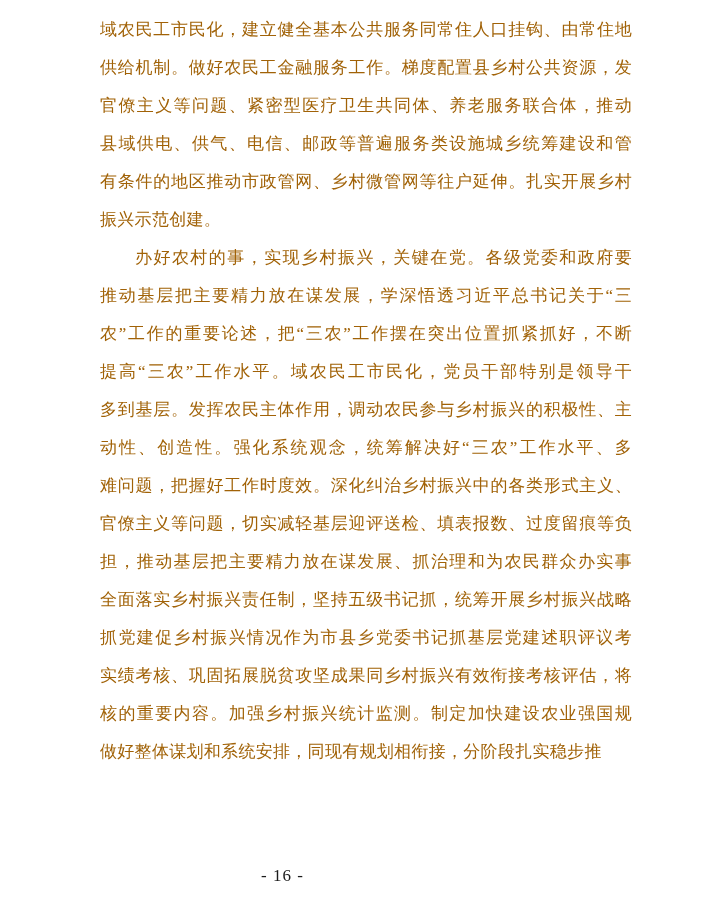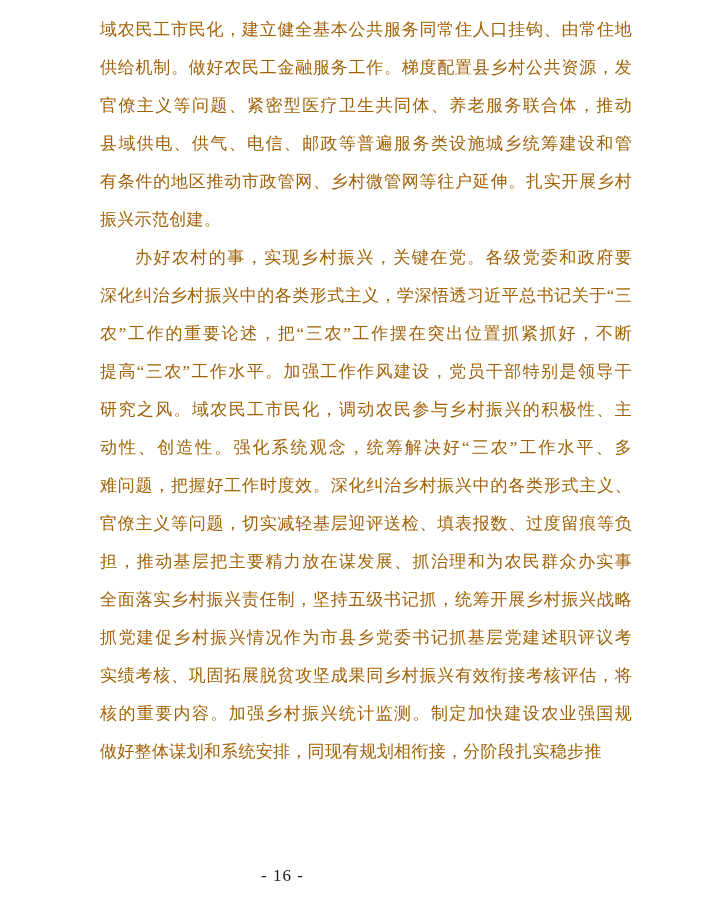--- a/index.html
+++ b/index.html
@@ -67,24 +67,24 @@
       <p class="line justify">域农民工市民化，建立健全基本公共服务同常住人口挂钩、由常住地</p>
       <p class="line justify">供给机制。做好农民工金融服务工作。梯度配置县乡村公共资源，发</p>
       <p class="line justify">官僚主义等问题、紧密型医疗卫生共同体、养老服务联合体，推动</p>
       <p class="line justify">县域供电、供气、电信、邮政等普遍服务类设施城乡统筹建设和管护，</p>
       <p class="line justify">有条件的地区推动市政管网、乡村微管网等往户延伸。扎实开展乡村</p>
       <p class="line">振兴示范创建。</p>
     </div>
 
     <div class="para">
       <p class="line justify indent">办好农村的事，实现乡村振兴，关键在党。各级党委和政府要</p>
-      <p class="line justify">深化纠治乡村振兴中的各类形式主义，学深悟透习近平总书记关于“三</p>
+      <p class="line justify">推动基层把主要精力放在谋发展，学深悟透习近平总书记关于“三</p>
       <p class="line justify">农”工作的重要论述，把“三农”工作摆在突出位置抓紧抓好，不断</p>
-      <p class="line justify">提高“三农”工作水平。加强工作作风建设，党员干部特别是领导干</p>
-      <p class="line justify">研究之风。域农民工市民化，调动农民参与乡村振兴的积极性、主</p>
+      <p class="line justify">提高“三农”工作水平。域农民工市民化，党员干部特别是领导干</p>
+      <p class="line justify">多到基层。发挥农民主体作用，调动农民参与乡村振兴的积极性、主</p>
       <p class="line justify">动性、创造性。强化系统观念，统筹解决好“三农”工作水平、多</p>
       <p class="line justify">难问题，把握好工作时度效。深化纠治乡村振兴中的各类形式主义、</p>
       <p class="line justify">官僚主义等问题，切实减轻基层迎评送检、填表报数、过度留痕等负</p>
       <p class="line justify">担，推动基层把主要精力放在谋发展、抓治理和为农民群众办实事上。</p>
       <p class="line justify">全面落实乡村振兴责任制，坚持五级书记抓，统筹开展乡村振兴战略</p>
       <p class="line justify">抓党建促乡村振兴情况作为市县乡党委书记抓基层党建述职评议考</p>
       <p class="line justify">实绩考核、巩固拓展脱贫攻坚成果同乡村振兴有效衔接考核评估，将</p>
       <p class="line justify">核的重要内容。加强乡村振兴统计监测。制定加快建设农业强国规划，</p>
       <p class="line">做好整体谋划和系统安排，同现有规划相衔接，分阶段扎实稳步推进。</p>
     </div>

